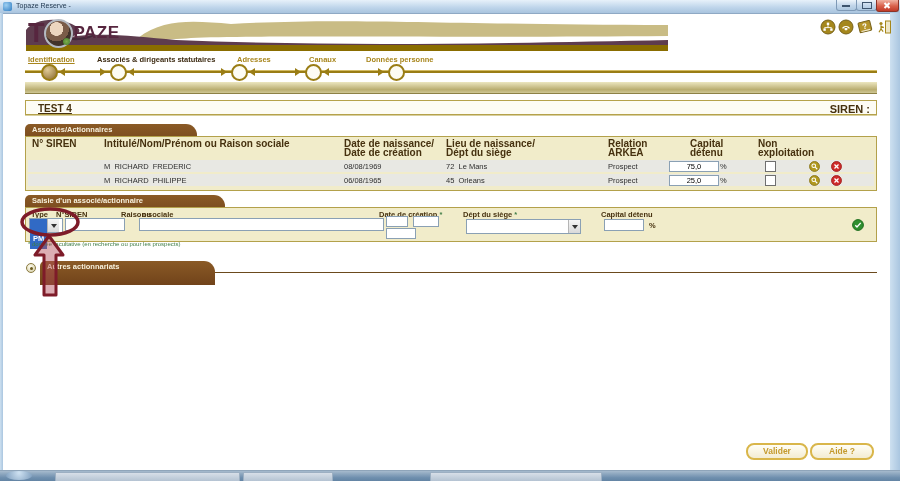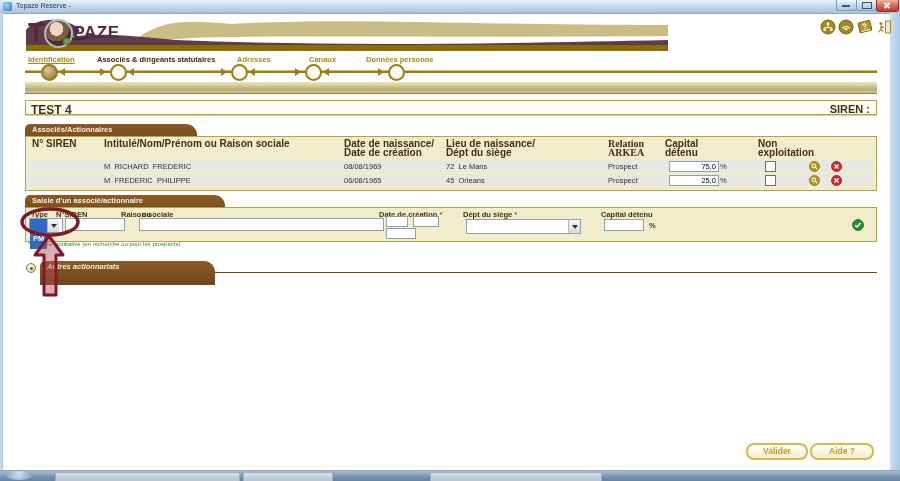--- a/index.html
+++ b/index.html
@@ -47,34 +47,34 @@
   .navcirc.filled{background:radial-gradient(circle at 35% 30%,#e0cb97,#8a6a2e);}
   .tri{top:68px;width:0;height:0;border-top:4px solid transparent;border-bottom:4px solid transparent;}
   .tri-r{border-left:6px solid #9a7d15;}
   .tri-l{border-right:6px solid #9a7d15;}
   .navband{left:25px;top:82px;width:852px;height:11px;
     background:linear-gradient(#ece6c0,#b9ad70 70%,#cfc795);border-bottom:1px solid #8d8146;}
 
   
   .ctxbar{left:25px;top:100px;width:850px;height:13px;background:#fdfcf4;border:1px solid #b5a24b;
     box-shadow:0 1px 0 #d8cf9e;}
-  .ctx-name{left:5px;top:2px;font-size:12px;font-weight:bold;color:#46310f;}
+  .ctx-name{left:12px;top:2px;font-size:10px;font-weight:bold;color:#46310f;text-decoration:underline;}
   .ctx-siren{right:6px;top:2px;font-size:11px;font-weight:bold;color:#46310f;}
 
   
   .sectab{height:24px;background:linear-gradient(#8a5a26,#71431a);border-radius:5px 11px 0 0;
     color:#f7f1dd;font-size:7.5px;font-weight:bold;line-height:12px;padding-left:7px;box-sizing:border-box;}
 
   
   .table{left:25px;top:136px;width:850px;height:53px;background:#f1ecca;border:1px solid #b3a14b;}
   .hd{position:absolute;top:3px;font-size:10px;font-weight:bold;color:#46310f;line-height:8.5px;white-space:nowrap;}
   .rowband{position:absolute;left:2px;width:846px;height:12px;background:#e8e8e3;}
   .cell{position:absolute;top:2px;font-size:7.5px;color:#2e2e2e;white-space:pre;}
   .cap-inp{position:absolute;top:1px;width:44px;height:9px;border:1px solid #8aa0b4;background:#fff;
-    font-size:7.5px;text-align:right;padding:0 2px;font-family:"Liberation Sans",sans-serif;}
+    font-size:7.5px;text-align:center;padding:0 2px;font-family:"Liberation Sans",sans-serif;}
   .chk{position:absolute;top:1px;width:9px;height:9px;background:#fff;border:1px solid #6f6f6f;}
 
   
   .entrybox{left:25px;top:207px;width:850px;height:33px;background:#f1ecca;border:1px solid #b3a14b;}
   .flbl{position:absolute;top:2px;font-size:7.5px;font-weight:bold;color:#46310f;white-space:nowrap;}
   .req{color:#3f7d46;}
   .tinput{position:absolute;border:1px solid #8aa0b4;background:#fff;font-size:7.5px;padding:0 2px;
     font-family:"Liberation Sans",sans-serif;box-sizing:border-box;}
   .selwrap{position:absolute;border:1px solid #8aa0b4;background:#fff;display:flex;}
   .selval{background:#316ac5;color:#fff;font-size:7.5px;font-weight:bold;padding:15px 3px;flex:0 0 auto;}
@@ -188,23 +188,23 @@
 
   <div class="abs sectab" style="left:25px;top:124px;width:172px;">Associés/Actionnaires</div>
 
   <div class="abs table">
     <span class="hd" style="left:6px;">N° SIREN</span>
     <span class="hd" style="left:78px;">Intitulé/Nom/Prénom ou Raison sociale</span>
     <span class="hd" style="left:318px;">
       <span>Date de naissance/</span><br><span>Date de création</span></span>
     <span class="hd" style="left:420px;">
       <span>Lieu de naissance/</span><br><span>Dépt du siège</span></span>
-    <span class="hd" style="left:582px;font-family:Liberation Serif, serif;">
+    <span class="hd" style="left:582px;">
       <span>Relation</span><br><span>ARKEA</span></span>
-    <span class="hd" style="left:639px;">
+    <span class="hd" style="left:664px;">
       <span>Capital</span><br><span>détenu</span></span>
     <span class="hd" style="left:732px;">
       <span>Non</span><br><span>exploitation</span></span>
 
     <div class="rowband" style="top:23px;">
       <span class="cell" style="left:76px;">M  RICHARD  FREDERIC</span>
       <span class="cell" style="left:316px;">08/08/1969</span>
       <span class="cell" style="left:418px;">72  Le Mans</span>
       <span class="cell" style="left:580px;">Prospect</span>
       <input class="cap-inp" style="left: 641px;" value="75,0">
@@ -215,21 +215,21 @@
         <circle cx="5.2" cy="5.2" r="2" fill="none" stroke="#fff" stroke-width="1.1"></circle>
         <path d="M6.8,6.8 L9,9" stroke="#fff" stroke-width="1.2"></path>
       </svg>
       <svg class="abs" style="left:803px;top:0.5px;" width="11" height="11" viewBox="0 0 12 12">
         <circle cx="6" cy="6" r="5.4" fill="#cf2b2b" stroke="#9e1f1f"></circle>
         <path d="M3.8,3.8 L8.2,8.2 M8.2,3.8 L3.8,8.2" stroke="#fff" stroke-width="1.4"></path>
       </svg>
     </div>
 
     <div class="rowband" style="top:37px;">
-      <span class="cell" style="left:76px;">M  FREDERIC  PHILIPPE</span>
+      <span class="cell" style="left:76px;">M  RICHARD  PHILIPPE</span>
       <span class="cell" style="left:316px;">06/08/1965</span>
       <span class="cell" style="left:418px;">45  Orleans</span>
       <span class="cell" style="left:580px;">Prospect</span>
       <input class="cap-inp" style="left: 641px;" value="25,0">
       <span class="cell" style="left:692px;">%</span>
       <span class="chk" style="left:737px;"></span>
       <svg class="abs" style="left:781px;top:0.5px;" width="11" height="11" viewBox="0 0 12 12">
         <circle cx="6" cy="6" r="5.4" fill="#b29a1f" stroke="#8a761a"></circle>
         <circle cx="5.2" cy="5.2" r="2" fill="none" stroke="#fff" stroke-width="1.1"></circle>
         <path d="M6.8,6.8 L9,9" stroke="#fff" stroke-width="1.2"></path>
@@ -277,21 +277,21 @@
     <svg class="greenchk" style="left:826px;top:11px;" width="12" height="12" viewBox="0 0 12 12">
       <circle cx="6" cy="6" r="5.4" fill="#2f8f2f" stroke="#1e6e1e"></circle>
       <path d="M3.3,6.2 L5,8 L8.7,3.9" stroke="#fff" stroke-width="1.4" fill="none"></path>
     </svg>
   </div>
 
   <div class="abs footnote">* donnée facultative (en recherche ou pour les prospects)</div>
 
   <div class="abs o-icon"></div>
   <div class="abs o-line"></div>
-  <div class="abs sectab" style="left:40px;top:261px;width:175px;font-style:italic;">Autres actionnariats</div>
+  <div class="abs sectab" style="left:40px;top:261px;width:175px;">Autres actionnariats</div>
 
   <svg class="abs" style="left:18px;top:203px;pointer-events:none;" width="72" height="100" viewBox="0 0 72 100">
     <ellipse cx="32" cy="19" rx="28" ry="13" fill="none" stroke="#7e1b29" stroke-width="3.5"></ellipse>
     <path d="M31,33 L17,52 L26,52 L26,92 L38,92 L38,52 L45,52 Z" fill="#b24a57" fill-opacity="0.45" stroke="#7e1b29" stroke-width="3" stroke-linejoin="round"></path>
   </svg>
 
   <div class="abs pillbtn" style="left:746px;width:58px;">Valider</div>
   <div class="abs pillbtn" style="left:810px;width:60px;">Aide ?</div>
 
   <div class="abs taskbar"></div>

